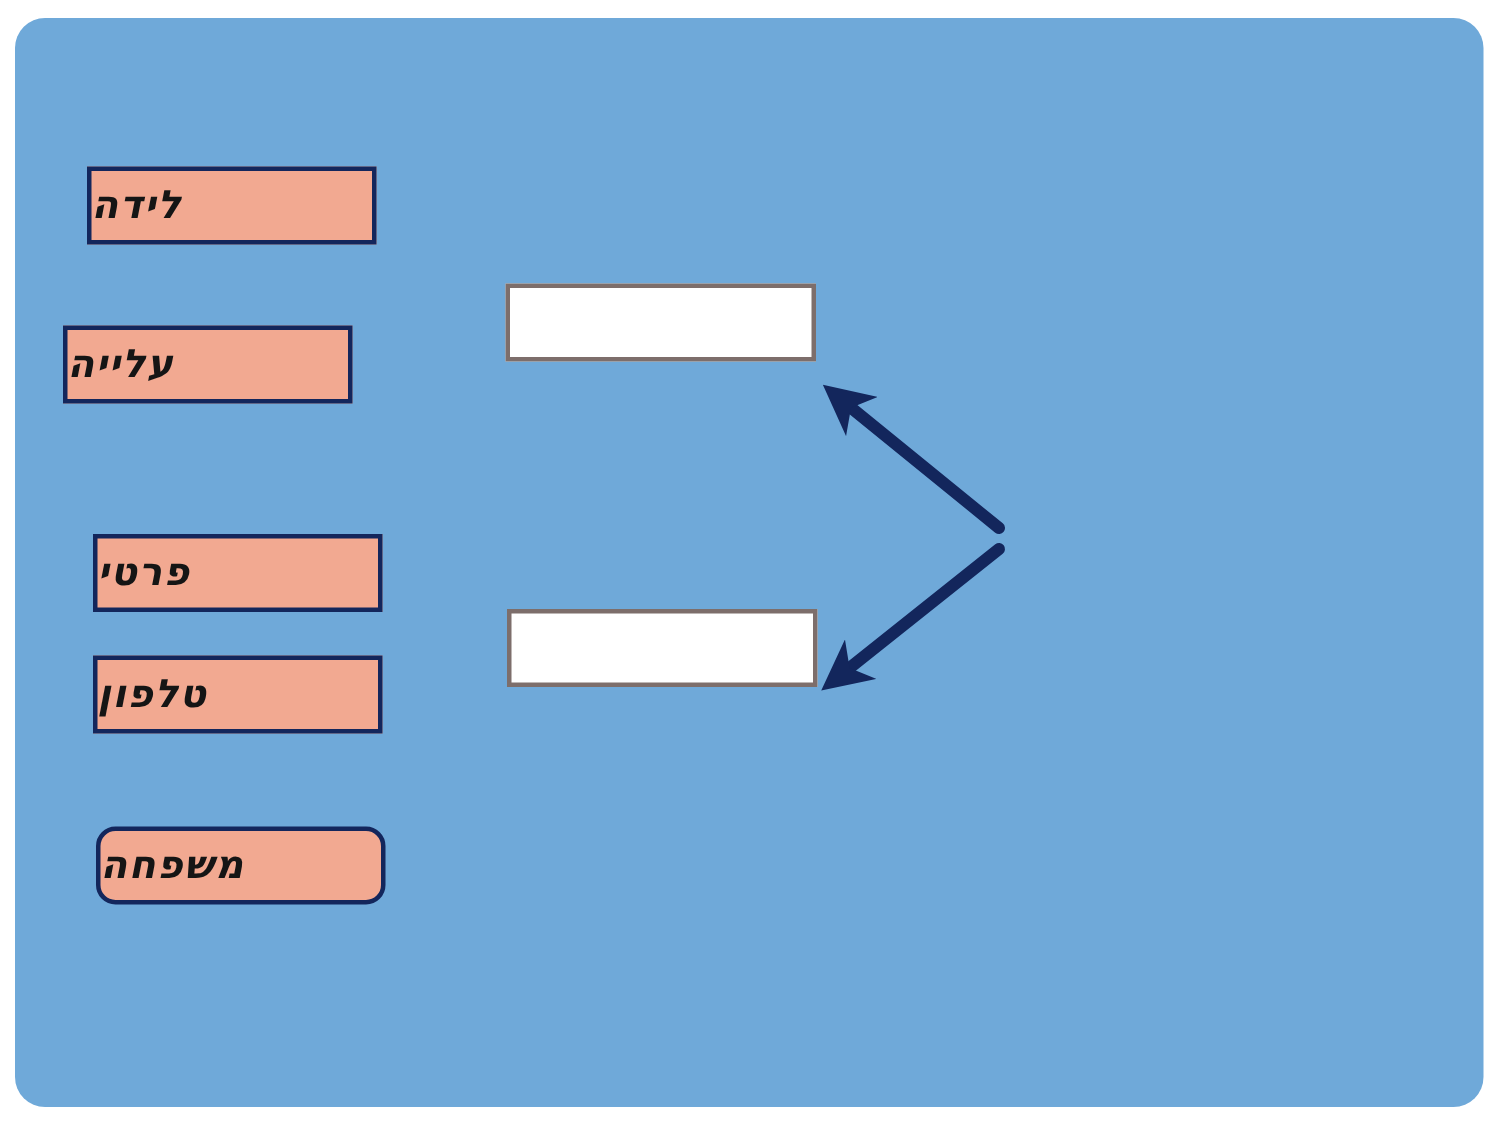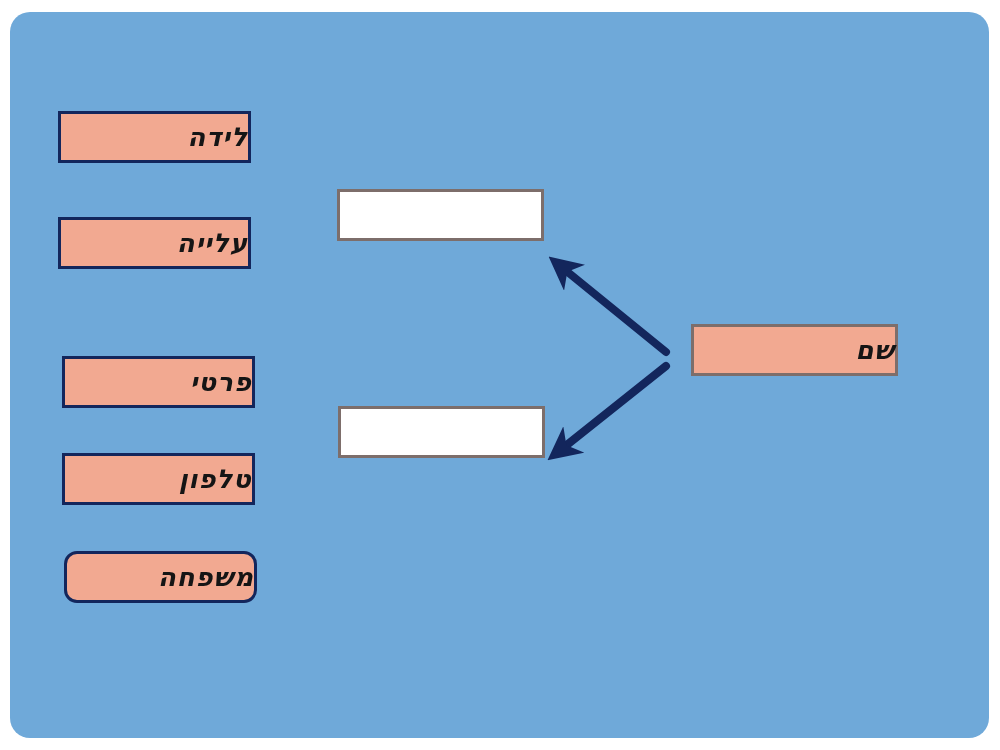--- a/index.html
+++ b/index.html
@@ -23,21 +23,21 @@
     position: absolute;
     left: 10px; top: 12px;
     width: 979px; height: 726px;
     background: var(--board-bg);
     border-radius: 20px;
   }
   .tile, .slot, .source {
     position: absolute;
     display: flex;
     align-items: center;
-    justify-content: flex-end;
+    justify-content: flex-start;
     font-weight: bold;
     font-style: italic;
     font-size: 26px;
     color: var(--text);
     letter-spacing: 1px;
   }
   .tile {
     background: var(--tile-fill);
     border: 3px solid var(--tile-border);
     width: 193px; height: 52px;
@@ -46,23 +46,23 @@
     background: #FFFFFF;
     border: 3px solid var(--slot-border);
     width: 207px; height: 52px;
   }
   .source {
     background: var(--tile-fill);
     border: 3px solid var(--slot-border);
     width: 207px; height: 52px;
   }
   .tile-1 { left: 48px;  top: 99px;  }
-  .tile-2 { left: 48px;  top: 205px; font-style: italic; }
+  .tile-2 { left: 32px;  top: 205px; font-style: italic; }
   .tile-3 { left: 52px;  top: 312px; margin-top: 32px; }
-  .tile-4 { left: 52px;  top: 441px; }
+  .tile-4 { left: 52px;  top: 425px; }
   .tile-5 { left: 54px;  top: 539px; border-radius: 13px; }
   .slot-1 { left: 327px; top: 177px; }
   .slot-2 { left: 328px; top: 394px; }
   .source-box { left: 681px; top: 312px; }
   .arrows-layer {
     position: absolute; left: 0; top: 0;
     width: 1000px; height: 750px;
     pointer-events: none;
   }
   .arrows-layer line {
@@ -93,23 +93,20 @@
     <span dir="rtl">משפחה</span>
   </div>
 
   <div class="slot slot-1">
     <span dir="rtl"></span>
   </div>
   <div class="slot slot-2">
     <span dir="rtl"></span>
   </div>
 
-  <div class="source source-box">
-    <span dir="rtl">שם</span>
-  </div>
 
 </div>
 
 <svg class="arrows-layer" viewBox="0 0 1000 750">
   <defs>
     <marker id="ah" viewBox="0 0 10 10" refX="6" refY="5" markerWidth="4.2" markerHeight="4.2" orient="auto">
       <path class="head" d="M0,0 L10,5 L0,10 L2.8,5 Z"></path>
     </marker>
   </defs>
   <line x1="666" y1="352" x2="559" y2="265" marker-end="url(#ah)"></line>

